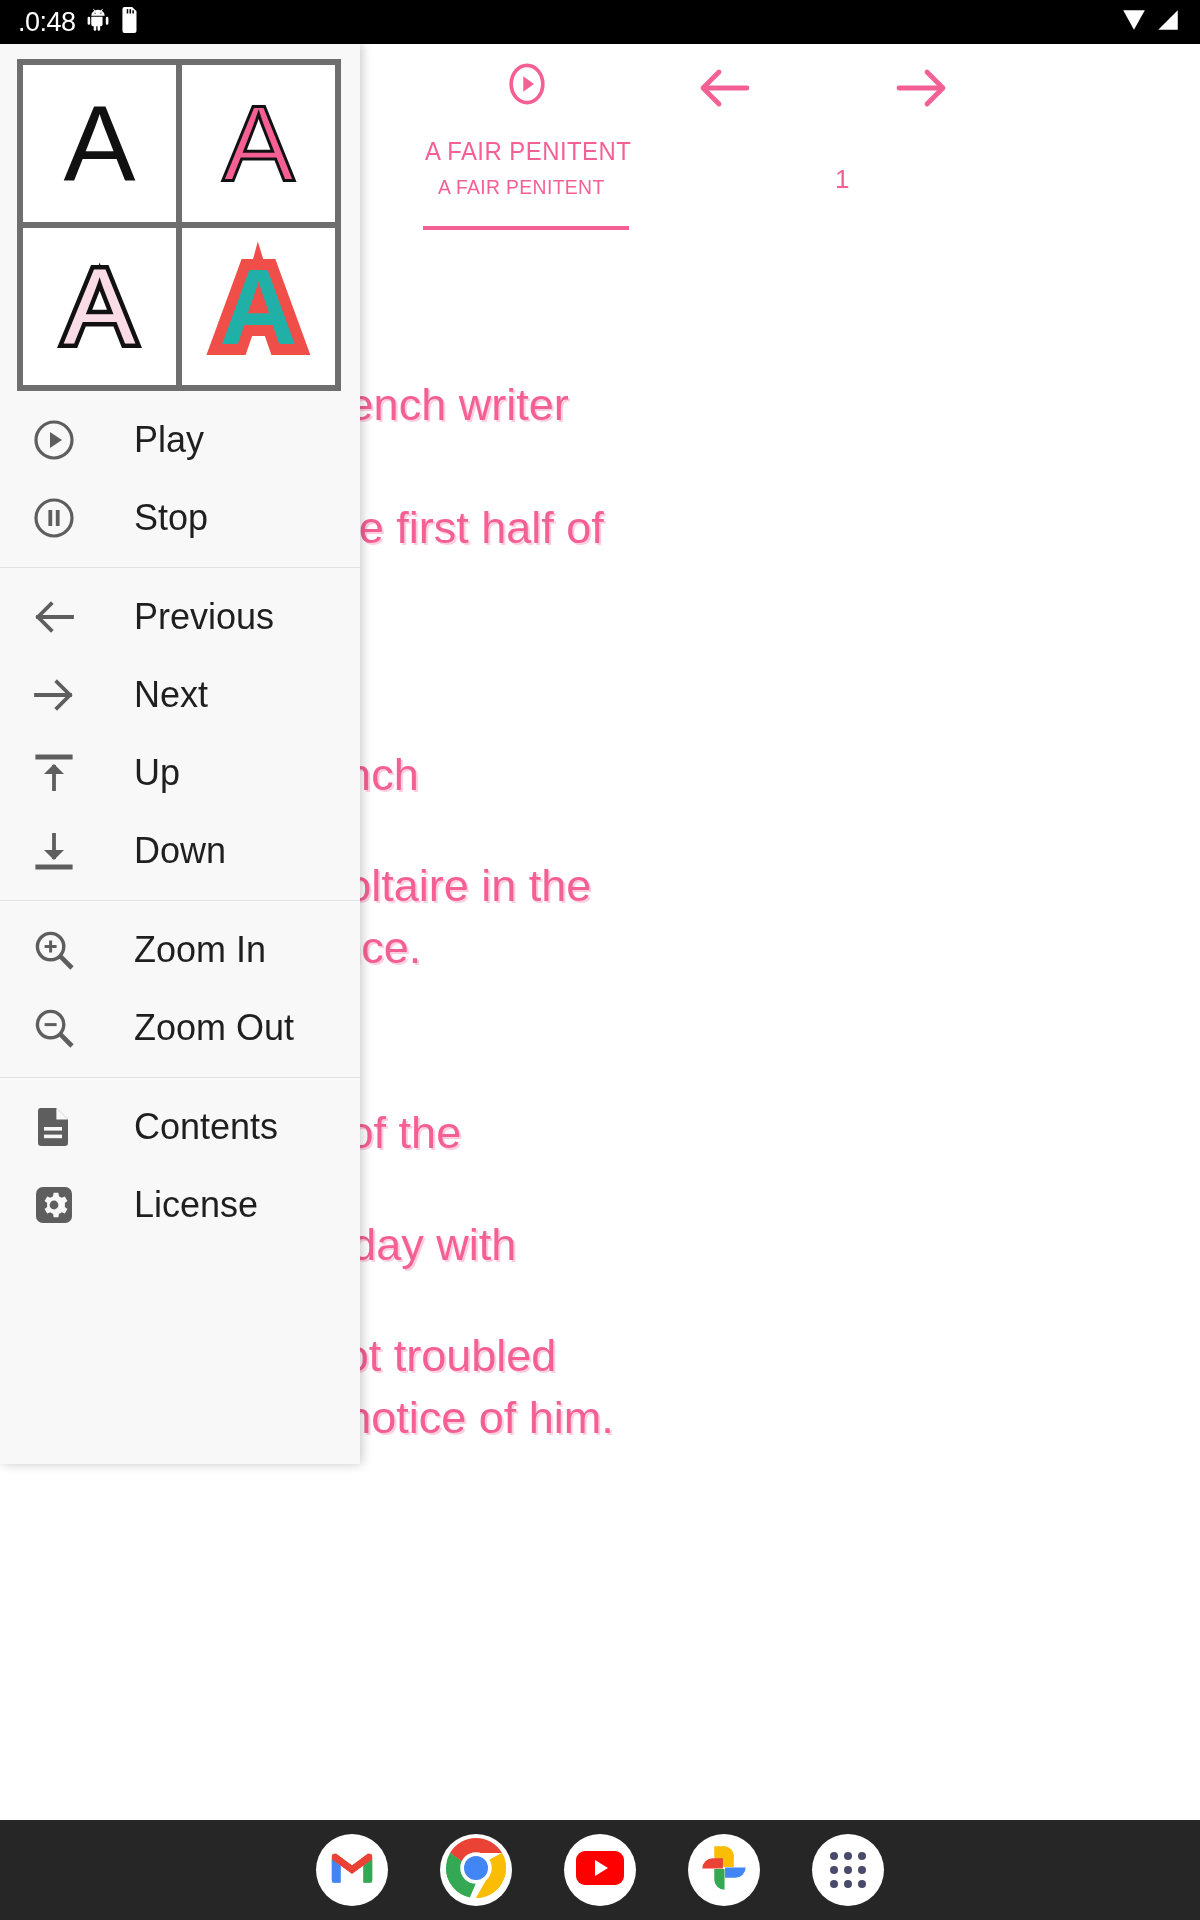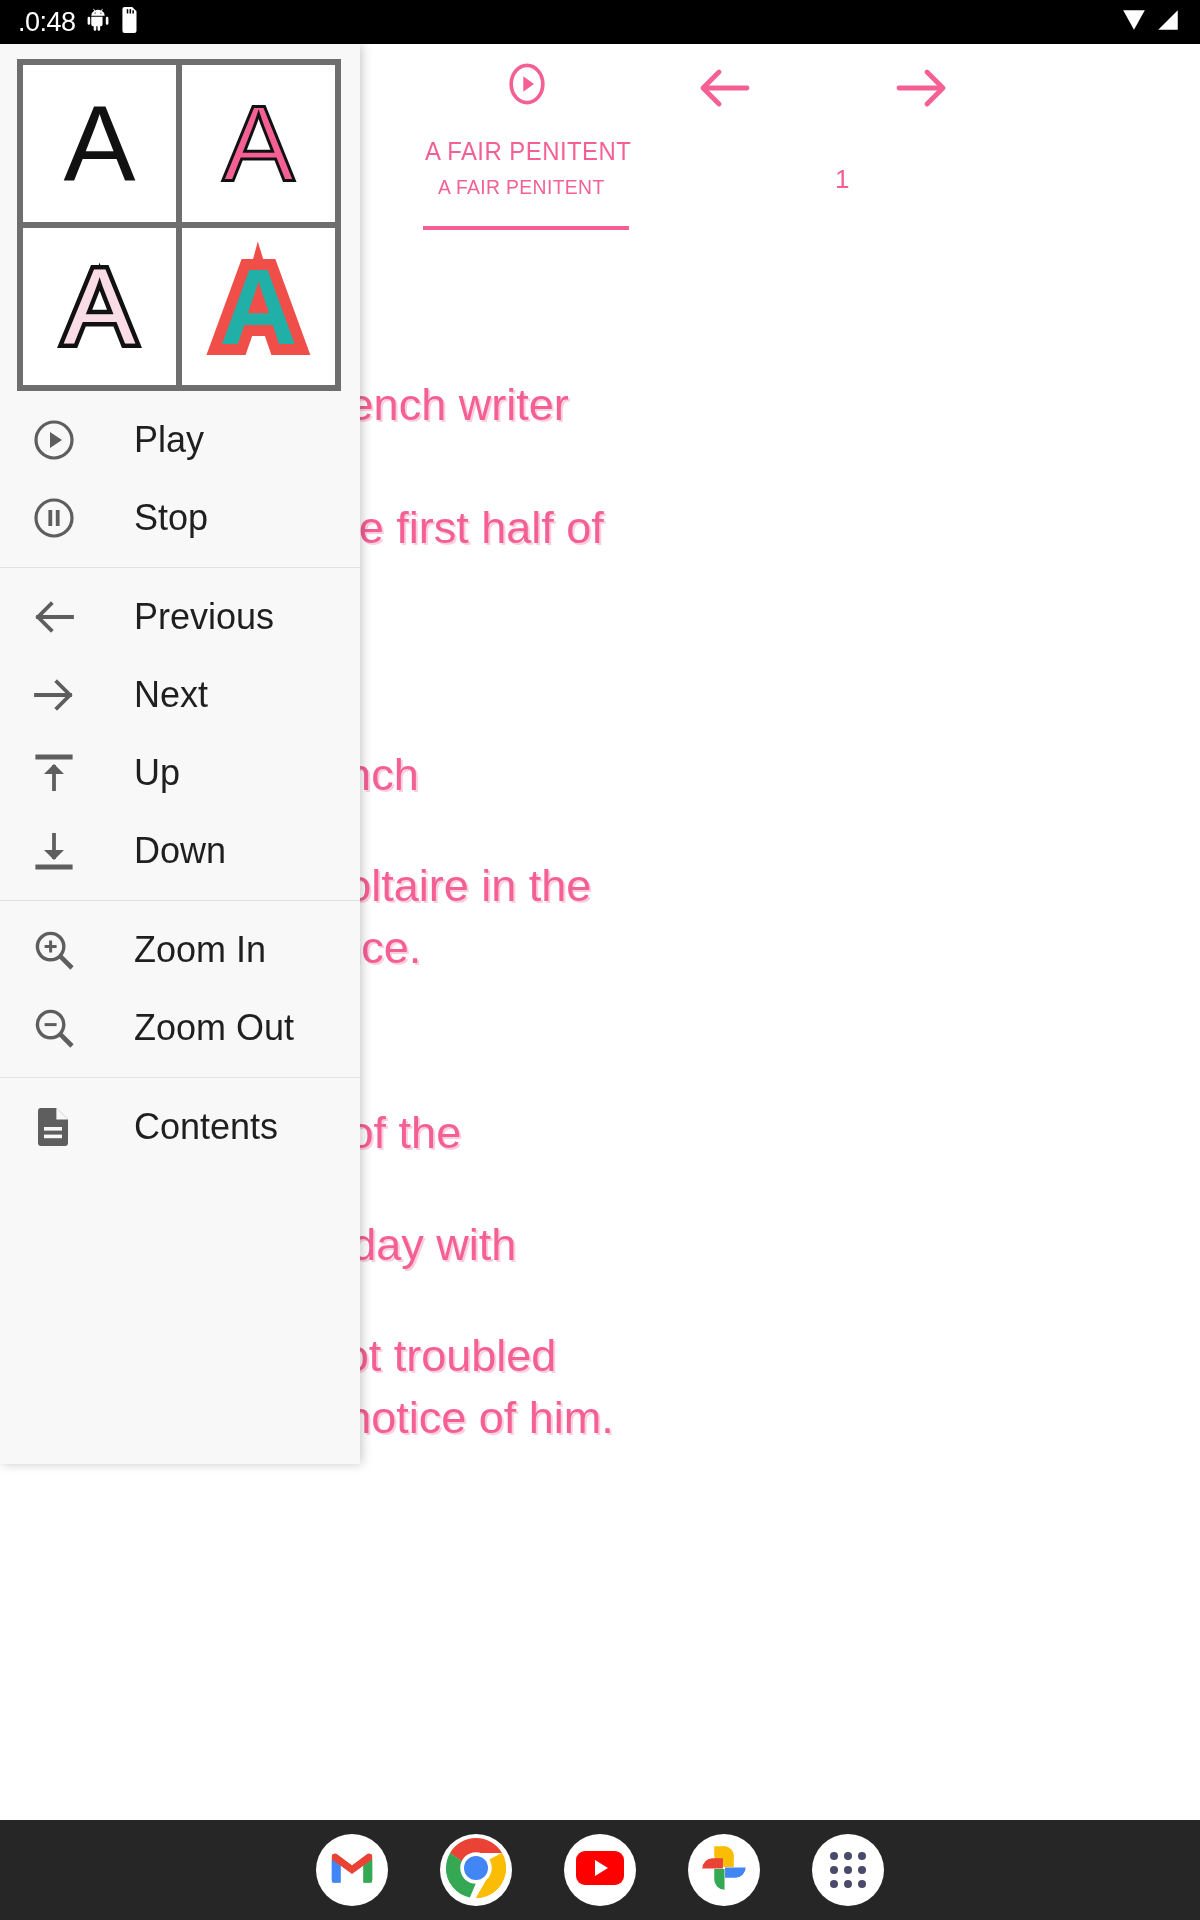--- a/index.html
+++ b/index.html
@@ -317,20 +317,29 @@
       <span class="menu-icon">
         <svg width="48" height="48" viewBox="0 0 24 24" fill="#5e5e5e">
           <path d="M5 2.5h8.2L19 8.3V20a1.5 1.5 0 01-1.5 1.5h-12A1.5 1.5 0 014 20V4a1.5 1.5 0 011-1.5z"></path>
           <path d="M13.2 2.5 L19 8.3 H13.2 Z" fill="#f8f8f8"></path>
           <rect x="7" y="12" width="9" height="1.8" fill="#f8f8f8"></rect>
           <rect x="7" y="15.8" width="9" height="1.8" fill="#f8f8f8"></rect>
         </svg>
       </span>
       <span class="menu-label">Contents</span>
     </div>
+    <div class="menu-item">
+      <span class="menu-icon">
+        <svg width="48" height="48" viewBox="0 0 24 24">
+          <rect x="3" y="3" width="18" height="18" rx="3.4" fill="#5e5e5e"></rect>
+          <path d="M17.4 13a6 6 0 000-2l1.3-1-1.3-2.2-1.6.6a5.8 5.8 0 00-1.3-.8l-.3-1.7h-2.4l-.3 1.7a5.8 5.8 0 00-1.3.8l-1.6-.6L7.3 10l1.3 1a6 6 0 000 2l-1.3 1 1.3 2.2 1.6-.6a5.8 5.8 0 001.3.8l.3 1.7h2.4l.3-1.7a5.8 5.8 0 001.3-.8l1.6.6 1.3-2.2-1.3-1zM12 14.2A2.2 2.2 0 1114.2 12 2.2 2.2 0 0112 14.2z" fill="#f8f8f8"></path>
+        </svg>
+      </span>
+      <span class="menu-label">License</span>
+    </div>
   </div>
 </div>
 
 <div id="dock">
   <div class="dock-app">
     <span>
       <svg width="46" height="46" viewBox="0 0 48 36">
         <path d="M3 33V9.2l9 6.8V33z" fill="#4285F4"></path>
         <path d="M36 33V16l9-6.8V33z" fill="#34A853"></path>
         <path d="M3 9.2 24 24 45 9.2V6a3 3 0 00-3-3h-1.5L24 15.5 7.5 3H6a3 3 0 00-3 3z" fill="#EA4335"></path>

